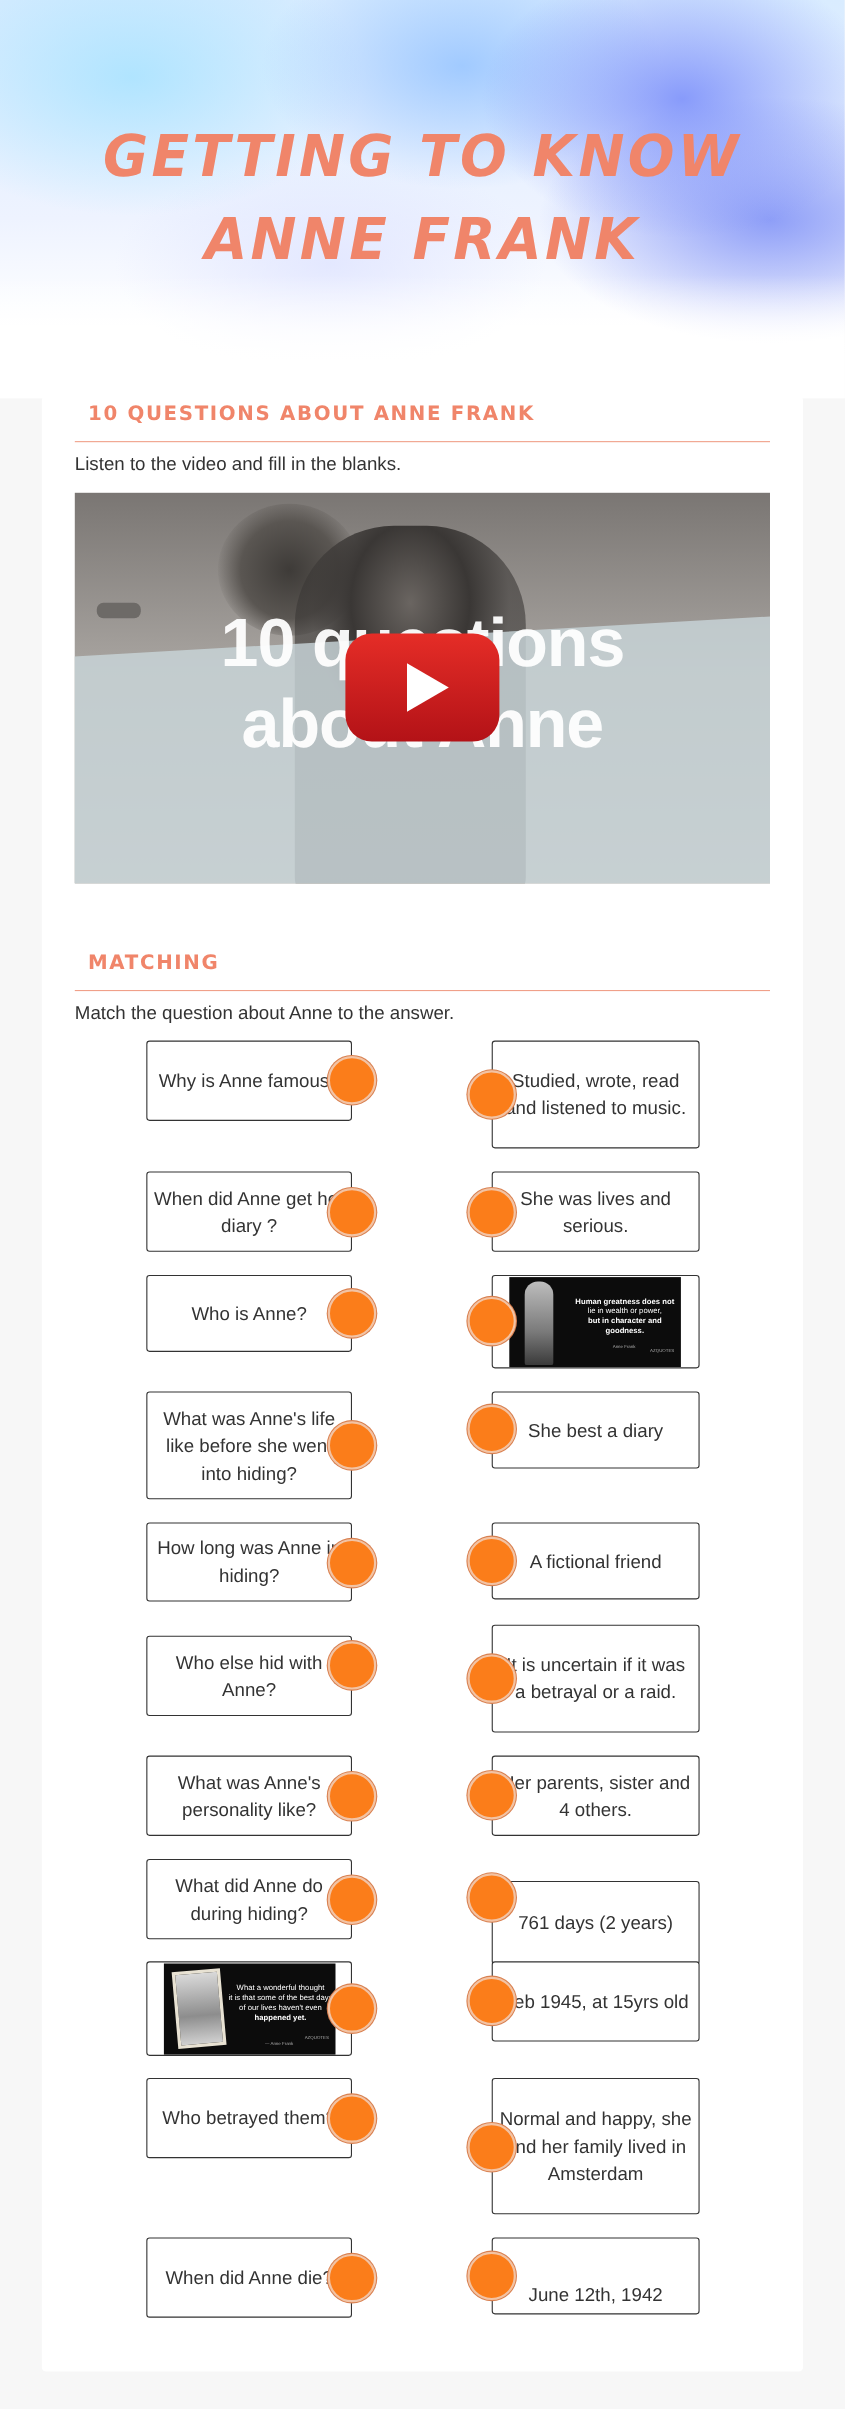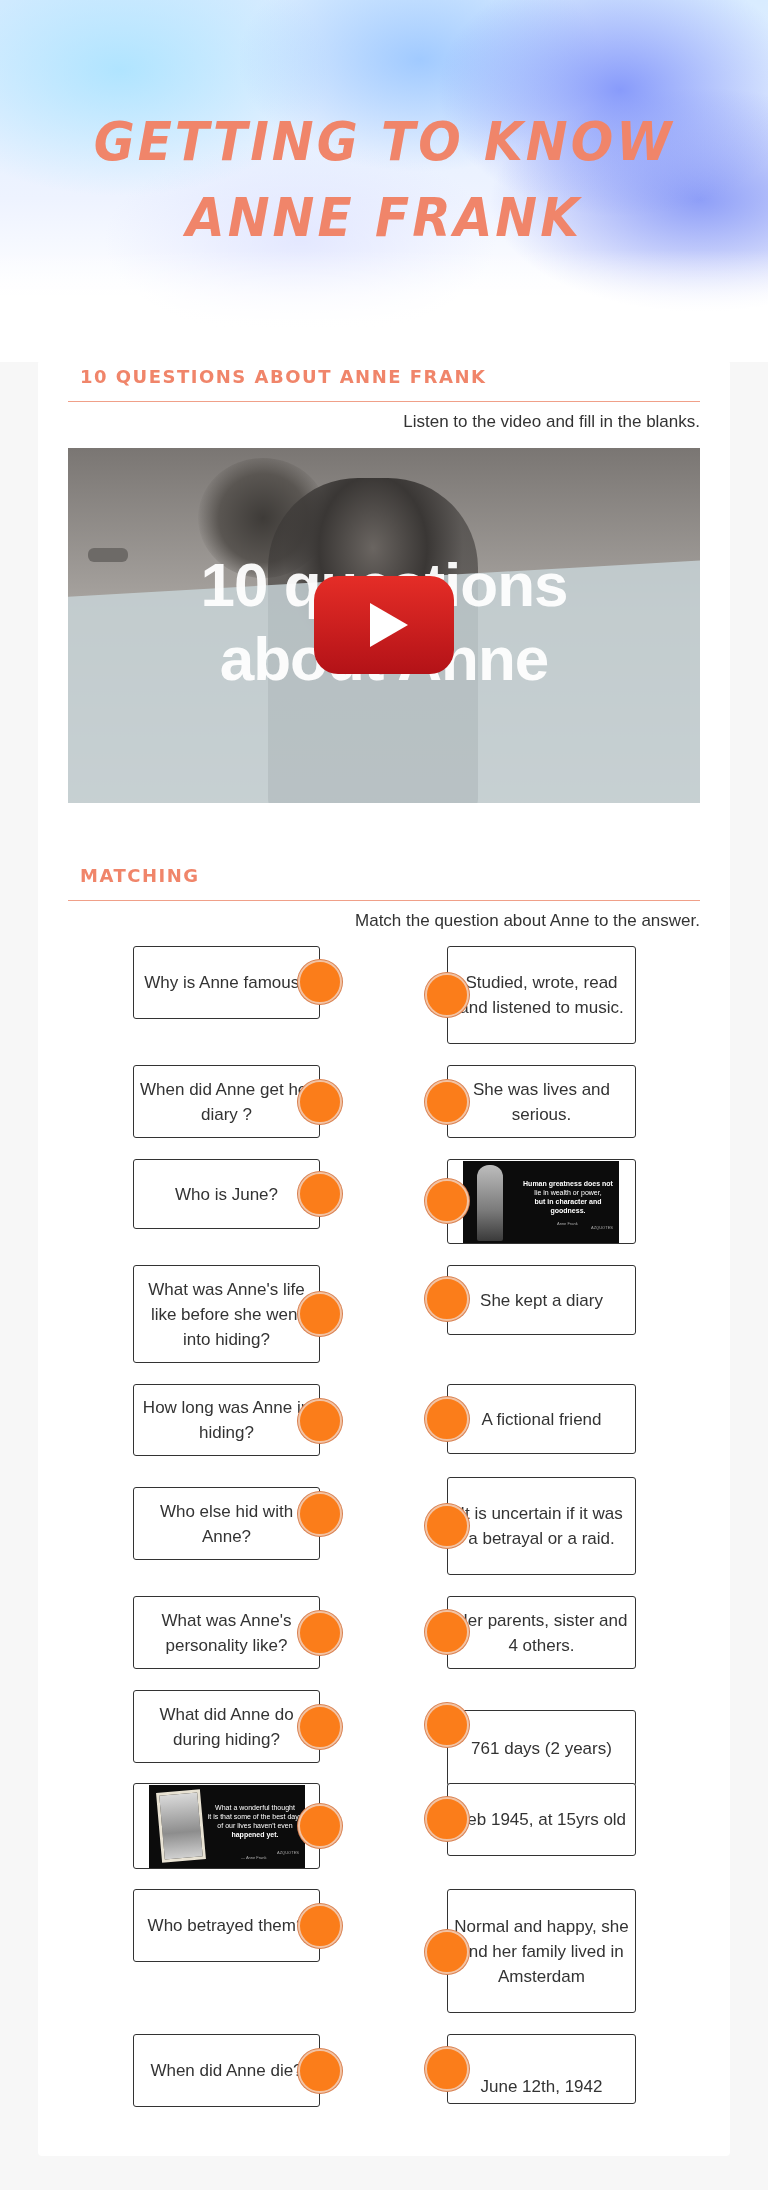--- a/index.html
+++ b/index.html
@@ -33,21 +33,21 @@
   }
 
   .section-heading {
     position: absolute; left: 80px; width: 632px;
     font-family: "DejaVu Sans", sans-serif; font-weight: bold; 
     color: #f0856a; font-size: 18px; letter-spacing: 1.5px; text-transform: uppercase;
   }
   .section-rule { position: absolute; left: 68px; width: 632px; height: 1px; background: #f0a089; }
   .instruction {
     position: absolute; left: 68px; width: 632px;
-    font-family: "Liberation Sans", sans-serif; font-size: 17px; color: #333; text-align: right;
+    font-family: "Liberation Sans", sans-serif; font-size: 17px; color: #333;
   }
 
   .video {
     position: absolute; left: 68px; top: 448px; width: 632px; height: 355px;
     overflow: hidden; background: #8f8c89;
   }
   .video-bg-top {
     position: absolute; left: 0; top: 0; width: 100%; height: 100%;
     background: linear-gradient(180deg, #7a7673 0%, #a8a4a0 45%, #bfbcb8 100%);
   }
@@ -152,21 +152,21 @@
     <span>Why is Anne famous?</span>
   </div>
 <div class="dot" style="left:298px;top:960px;"></div>
 
 <div class="match-box left" style="top:1065px;height:73px;">
     <span>When did Anne get her diary ?</span>
   </div>
 <div class="dot" style="left:298px;top:1080px;"></div>
 
 <div class="match-box left" style="top:1159px;height:70px;">
-    <span>Who is June?</span>
+    <span>Who is Anne?</span>
   </div>
 <div class="dot" style="left:298px;top:1172px;"></div>
 
 <div class="match-box left" style="top:1265px;height:98px;">
     <span>What was Anne's life like before she went into hiding?</span>
   </div>
 <div class="dot" style="left:298px;top:1292px;"></div>
 
 <div class="match-box left" style="top:1384px;height:72px;">
     <span>How long was Anne in hiding?</span>
@@ -231,21 +231,21 @@
       <div>lie in wealth or power,</div>
       <div style="font-weight:bold;">but in character and goodness.</div>
     </div>
     <div class="q-attrib" style="left:94px;top:50px;">Anne Frank</div>
     <div class="q-brand">AZQUOTES</div>
   </div>
 </div>
 <div class="dot" style="left:425px;top:1179px;"></div>
 
 <div class="match-box right" style="top:1265px;height:70px;">
-    <span>She kept a diary</span>
+    <span>She best a diary</span>
   </div>
 <div class="dot" style="left:425px;top:1277px;"></div>
 
 <div class="match-box right" style="top:1384px;height:70px;">
     <span>A fictional friend</span>
   </div>
 <div class="dot" style="left:425px;top:1397px;"></div>
 
 <div class="match-box right" style="top:1477px;height:98px;">
     <span>It is uncertain if it was a betrayal or a raid.</span>

